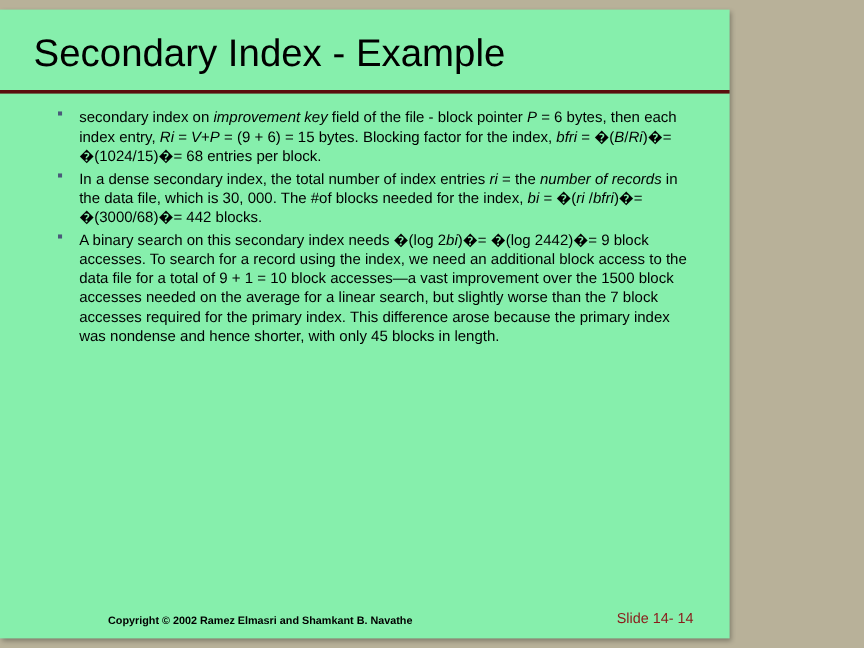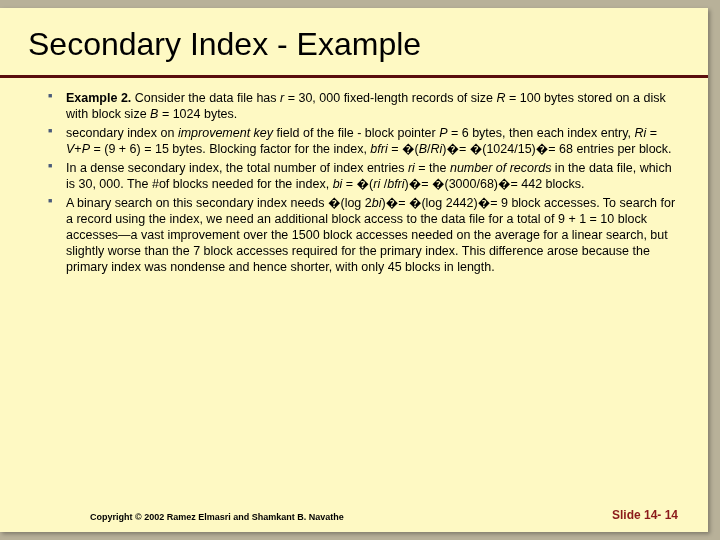--- a/index.html
+++ b/index.html
@@ -9,23 +9,23 @@
     height: 540px;
     font-family: Arial, Helvetica, sans-serif;
     background: #b8b199;
     overflow: hidden;
     position: relative;
   }
   .slide {
     position: absolute;
     top: 8px;
     left: 0;
-    width: 708px;
+    width: 608px;
     height: 524px;
-    background: #fef9c3;
+    background: #86efac;
     box-shadow: 2px 2px 4px rgba(0,0,0,0.3);
   }
   .title {
     font-size: 32px;
     font-weight: normal;
     color: #000;
     padding: 18px 0 12px 28px;
   }
   .divider {
     height: 3px;
@@ -68,35 +68,34 @@
     left: 90px;
     font-size: 9px;
     color: #000;
     font-weight: bold;
   }
   .slidenum {
     position: absolute;
     bottom: 0;
     right: 30px;
     font-size: 12px;
-    font-weight: bold;
+    font-weight: normal;
     color: #8b1a1a;
   }
   i { font-style: italic; }
   b { font-weight: bold; }
 </style>
 </head>
 <body>
 
 <div class="slide">
   <div class="title">Secondary Index - Example</div>
   <div class="divider"></div>
   <div class="content">
     <ul>
-      <li><b>Example 2.</b> Consider the data file has <i>r</i> = 30, 000 fixed-length records of size <i>R</i> = 100 bytes stored on a disk with block size <i>B</i> = 1024 bytes.</li>
       <li>secondary index on <i>improvement key</i> field of the file - block pointer <i>P</i> = 6 bytes, then each index entry, <i>Ri</i> = <i>V</i>+<i>P</i> = (9 + 6) = 15 bytes. Blocking factor for the index, <i>bfri</i> = �(<i>B</i>/<i>Ri</i>)�= �(1024/15)�= 68 entries per block.</li>
       <li>In a dense secondary index, the total number of index entries <i>ri</i> = the <i>number of records</i> in the data file, which is 30, 000. The #of blocks needed for the index, <i>bi</i> = �(<i>ri</i> /<i>bfri</i>)�= �(3000/68)�= 442 blocks.</li>
       <li>A binary search on this secondary index needs �(log 2<i>bi</i>)�= �(log 2442)�= 9 block accesses. To search for a record using the index, we need an additional block access to the data file for a total of 9 + 1 = 10 block accesses—a vast improvement over the 1500 block accesses needed on the average for a linear search, but slightly worse than the 7 block accesses required for the primary index. This difference arose because the primary index was nondense and hence shorter, with only 45 blocks in length.</li>
     </ul>
   </div>
   <div class="footer">
     <div class="copyright">Copyright © 2002 Ramez Elmasri and Shamkant B. Navathe</div>
     <div class="slidenum">Slide 14- 14</div>
   </div>
 </div>

